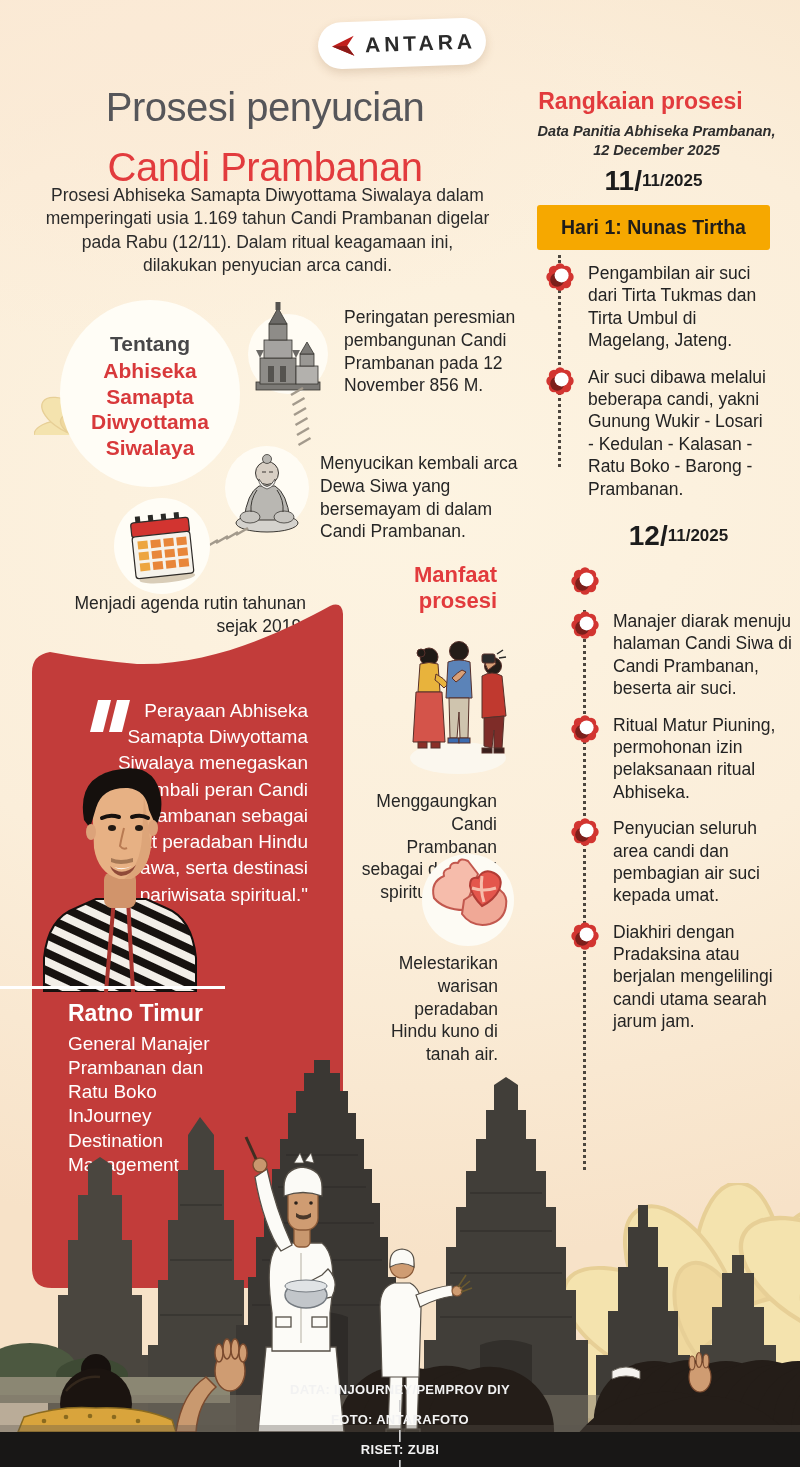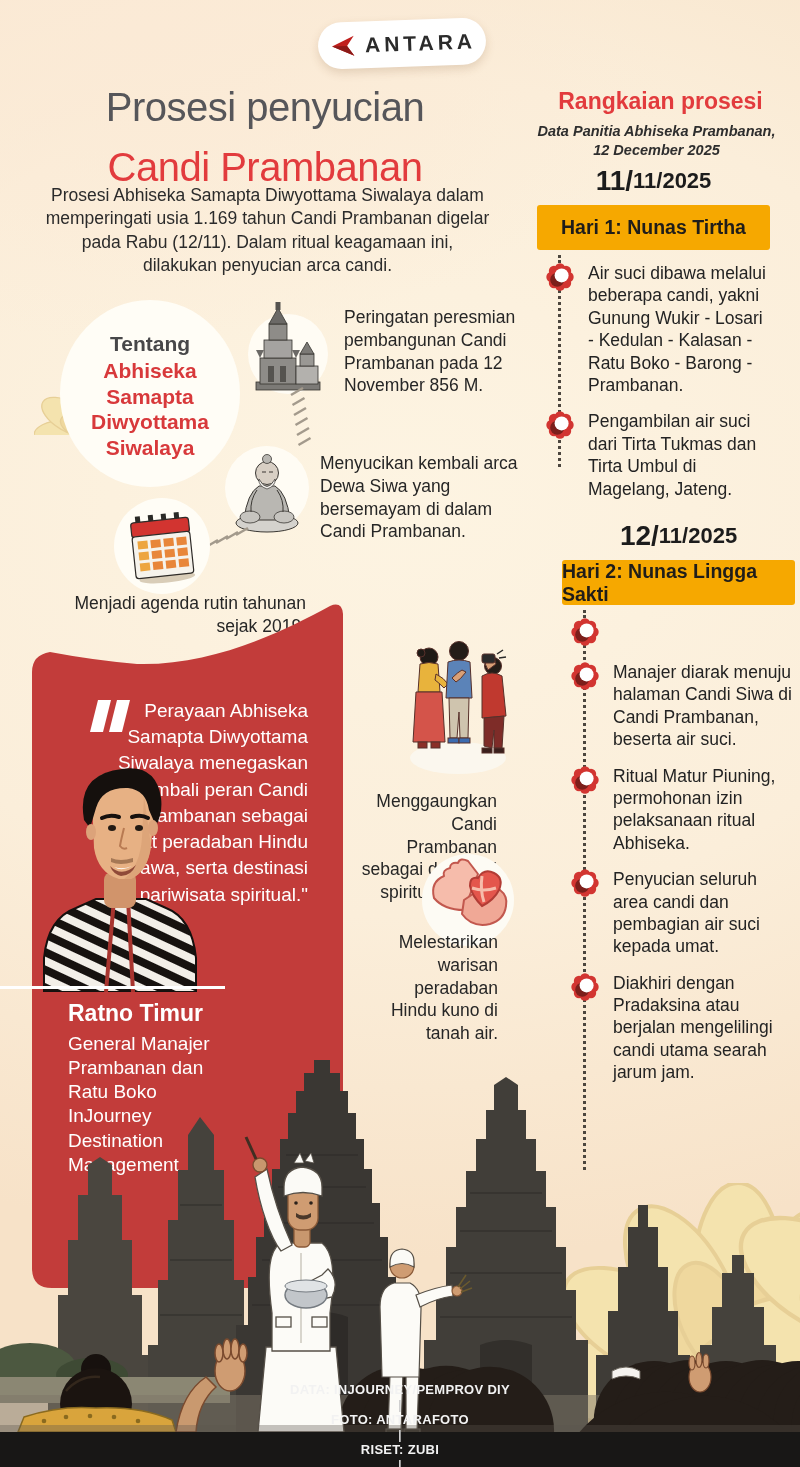--- a/index.html
+++ b/index.html
@@ -23,21 +23,21 @@
   .quote-card-text{color:#fff;font-size:19px;line-height:1.38;text-align:right;}
   .qbar{position:absolute;width:13px;height:32px;background:#fff;transform:skewX(-14deg);}
   .person-name{color:#fff;font-size:23px;font-weight:bold;}
   .person-role{color:#fff;font-size:19px;line-height:1.27;}
   .benefit-title{color:#e23b3d;font-size:22px;font-weight:bold;line-height:1.18;text-align:right;}
   .benefit-text{font-size:17.5px;line-height:1.3;color:#262626;text-align:right;}
   .tl-title{color:#e23b3d;font-size:23px;font-weight:bold;text-align:center;}
   .tl-source{font-size:14.5px;font-weight:bold;font-style:italic;color:#2e2e2e;text-align:center;line-height:1.3;}
   .tl-day{position:absolute;width:233px;}
   .tl-date{height:36px;display:flex;align-items:center;justify-content:center;color:#1c1c1c;font-weight:bold;}
-  .date-big{font-size:28px;} .date-small{font-size:22px;}
+  .date-big{font-size:28px;} .date-small{font-size:17px;}
   .tl-banner{margin-top:6px;height:45px;background:#f6a800;border-radius:3px;
     display:flex;align-items:center;justify-content:center;
     font-size:19.5px;font-weight:bold;color:#1f1d1a;}
   .tl-items{margin-top:12px;position:relative;}
   .tl-item{display:flex;gap:13px;margin-bottom:14px;position:relative;}
   .tl-item .bullet{flex:0 0 auto;margin-left:8px;}
   .tl-item .txt{font-size:17.5px;line-height:1.28;color:#232323;}
   .dots{position:absolute;width:0;border-left:3px dotted #4c463e;}
   .footer{background:#181716;display:flex;align-items:center;justify-content:center;
     color:#f2f2f2;font-size:13px;font-weight:bold;letter-spacing:.3px;flex-direction:column;}
@@ -236,20 +236,21 @@
     <path d="M77 92 Q86 96 99 92 L99 96 Q86 100 77 96 Z" fill="#8a5f41" opacity=".7"></path>
     <path d="M76 100 Q88 112 102 99 Q97 110 87 110 Q79 108 76 100 Z" fill="#8f4a38"></path>
     <path d="M80 101 Q88 106 98 100 Q89 104 80 101 Z" fill="#fff"></path>
   </svg>
 
   <div class="abs" style="left:0;top:986px;width:225px;height:3px;background:#fff;"></div>
 
   <div class="abs person-name" style="left:68px;top:1000px;">Ratno Timur</div>
   <div class="abs person-role" style="left:68px;top:1032px;width:152px;">General Manajer Prambanan dan Ratu Boko InJourney Destination Management</div>
 
+  <div class="abs benefit-title" style="left:357px;top:562px;width:140px;">Manfaat prosesi</div>
 
   <svg class="abs" style="left:400px;top:626px;" width="116" height="156" viewBox="0 0 116 156">
     <ellipse cx="58" cy="132" rx="48" ry="16" fill="#fbf7ee"></ellipse>
     <g stroke="#57302a" stroke-width="1">
       <circle cx="29" cy="31" r="9" fill="#1f1a16"></circle>
         <circle cx="21" cy="27" r="4" fill="#1f1a16"></circle>
       <path d="M20 38 Q29 35 38 38 L40 66 L18 66 Z" fill="#e8b33c"></path>
       <path d="M16 66 L42 66 L45 116 L13 116 Z" fill="#d4544a"></path>
       <path d="M36 48 Q44 52 48 58 L44 62 Q38 56 35 54 Z" fill="#e8b33c"></path>
       <rect x="18" y="116" width="9" height="6" fill="#8a2f28"></rect>
@@ -274,54 +275,53 @@
 
   <svg class="abs" style="left:420px;top:852px;" width="96" height="96" viewBox="0 0 96 96">
     <circle cx="48" cy="48" r="46" fill="#fdfbf4"></circle>
     <g stroke="#c2584e" stroke-width="2" stroke-linejoin="round">
       <path d="M14 46 Q10 30 24 24 Q22 18 30 16 Q30 10 38 11 Q40 5 48 9 L58 22 L44 58 Q24 58 14 46 Z" fill="#f6bcab"></path>
       <path d="M42 62 Q52 76 70 72 Q84 68 86 54 Q88 44 80 38 L62 36 L44 48 Z" fill="#f0a896"></path>
     </g>
     <path d="M58 26 Q64 16 74 21 Q84 26 79 38 Q74 48 62 54 Q52 44 50 34 Q50 24 58 26 Z" fill="#e4564c" stroke="#b23c35" stroke-width="2"></path>
     <path d="M52 36 Q64 40 76 36 M62 24 Q60 38 64 50" stroke="#f6bcab" stroke-width="3" fill="none"></path>
   </svg>
-  <div class="abs benefit-text" style="left:368px;top:931px;width:130px;text-align:right;">Melestarikan warisan peradaban Hindu kuno di tanah air.</div>
-
-  <div class="abs tl-title" style="left:544px;top:88px;width:233px;">Rangkaian prosesi</div>
+  <div class="abs benefit-text" style="left:368px;top:952px;width:130px;text-align:right;">Melestarikan warisan peradaban Hindu kuno di tanah air.</div>
+
+  <div class="abs tl-title" style="left:524px;top:88px;width:233px;">Rangkaian prosesi</div>
   <div class="abs tl-source" style="left:533px;top:122px;width:247px;">Data Panitia Abhiseka Prambanan, 12 December 2025</div>
 
   <div class="tl-day" style="left:537px;top:163px;">
     <div class="tl-date">
       <span class="date-big">11/</span>
         <span class="date-small">11/2025</span>
     </div>
     <div class="tl-banner">Hari 1: Nunas Tirtha</div>
     <div class="dots" style="left:21px;top:92px;height:212px;"></div>
     <div class="tl-items">
       <div class="tl-item">
         <svg class="bullet" width="30" height="30">
             <use href="#gear"></use>
           </svg>
+        <div class="txt">Pengambilan air suci dari Tirta Tukmas dan Tirta Umbul di Magelang, Jateng.</div>
+      </div>
+      <div class="tl-item">
+        <svg class="bullet" width="30" height="30">
+            <use href="#gear"></use>
+          </svg>
         <div class="txt">Air suci dibawa melalui beberapa candi, yakni Gunung Wukir - Losari - Kedulan - Kalasan - Ratu Boko - Barong - Prambanan.</div>
-      </div>
-      <div class="tl-item">
-        <svg class="bullet" width="30" height="30">
-            <use href="#gear"></use>
-          </svg>
-        <div class="txt">Pengambilan air suci dari Tirta Tukmas dan Tirta Umbul di Magelang, Jateng.</div>
       </div>
     </div>
   </div>
 
   <div class="tl-day" style="left:562px;top:518px;">
     <div class="tl-date">
       <span class="date-big">12/</span>
         <span class="date-small">11/2025</span>
     </div>
-    <div class="tl-banner">Hari 2: Nunas Lingga Sakti</div>
     <div class="dots" style="left:21px;top:92px;height:560px;"></div>
     <div class="tl-items">
       <div class="tl-item">
         <svg class="bullet" width="30" height="30">
             <use href="#gear"></use>
           </svg>
       </div>
       <div class="tl-item">
         <svg class="bullet" width="30" height="30">
             <use href="#gear"></use>

